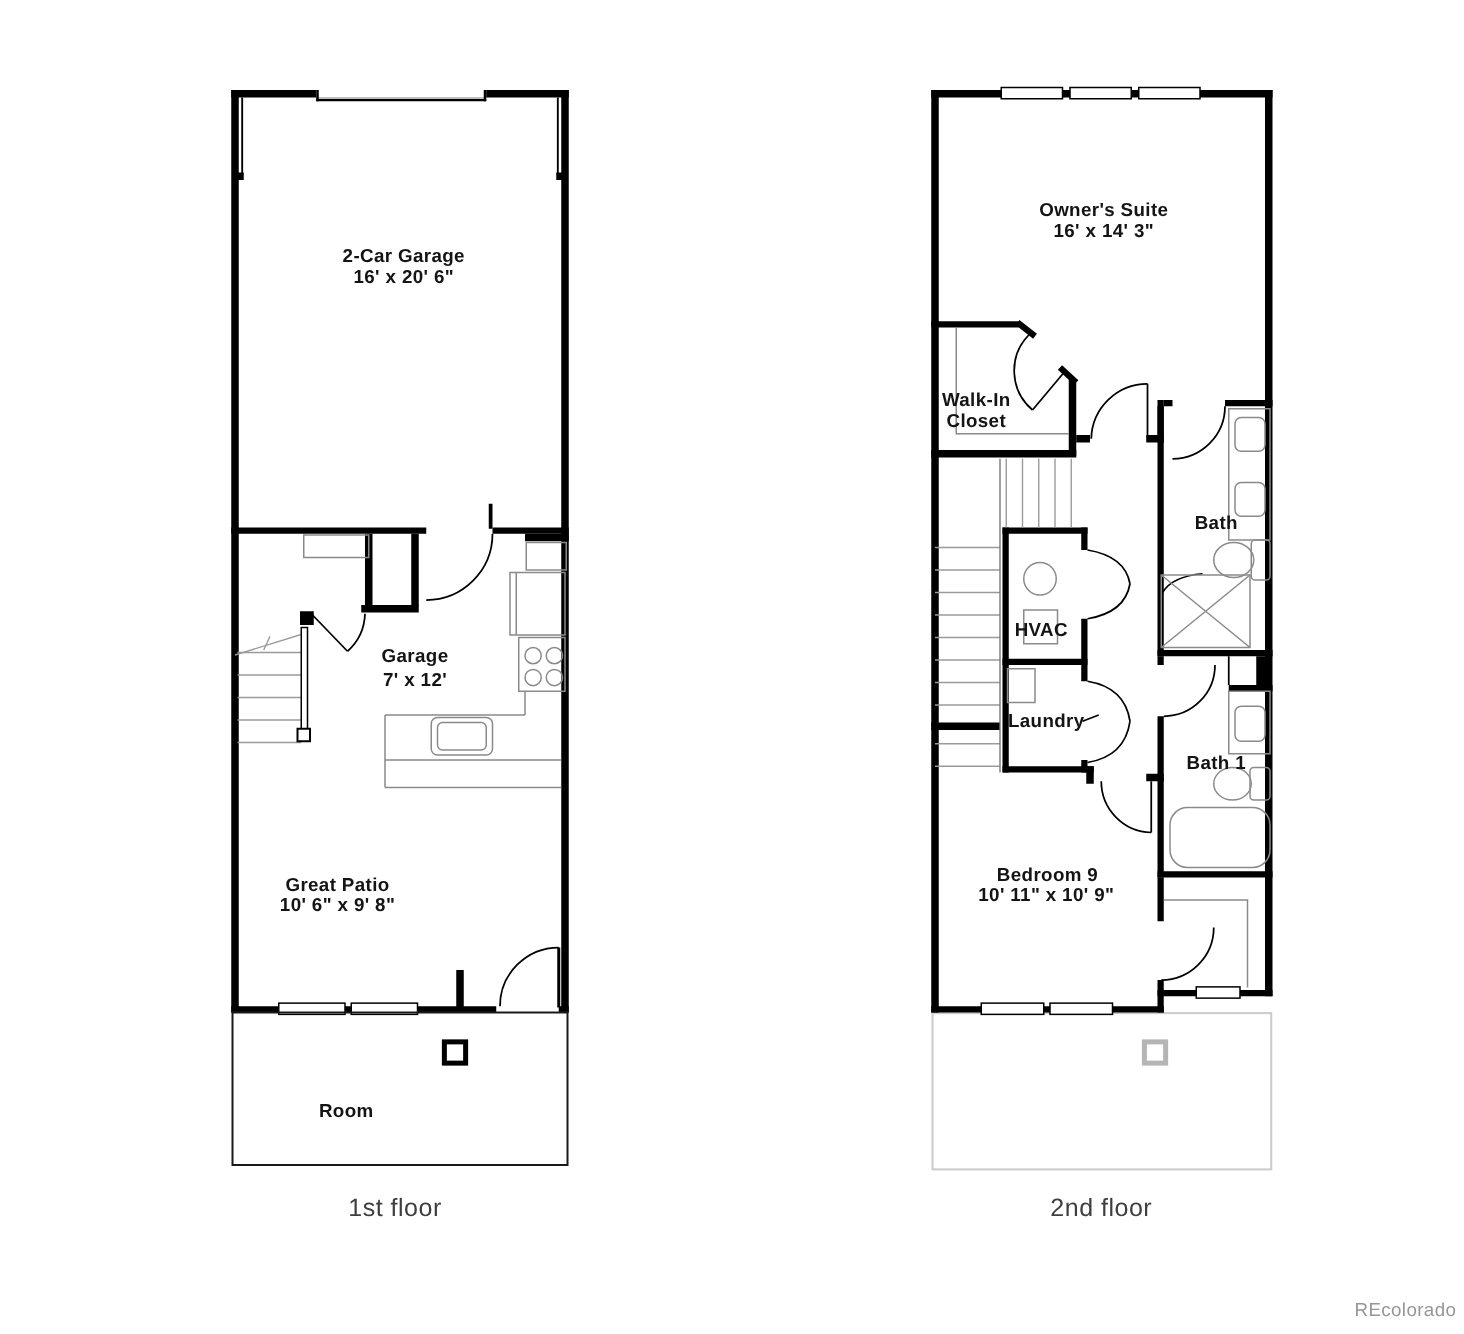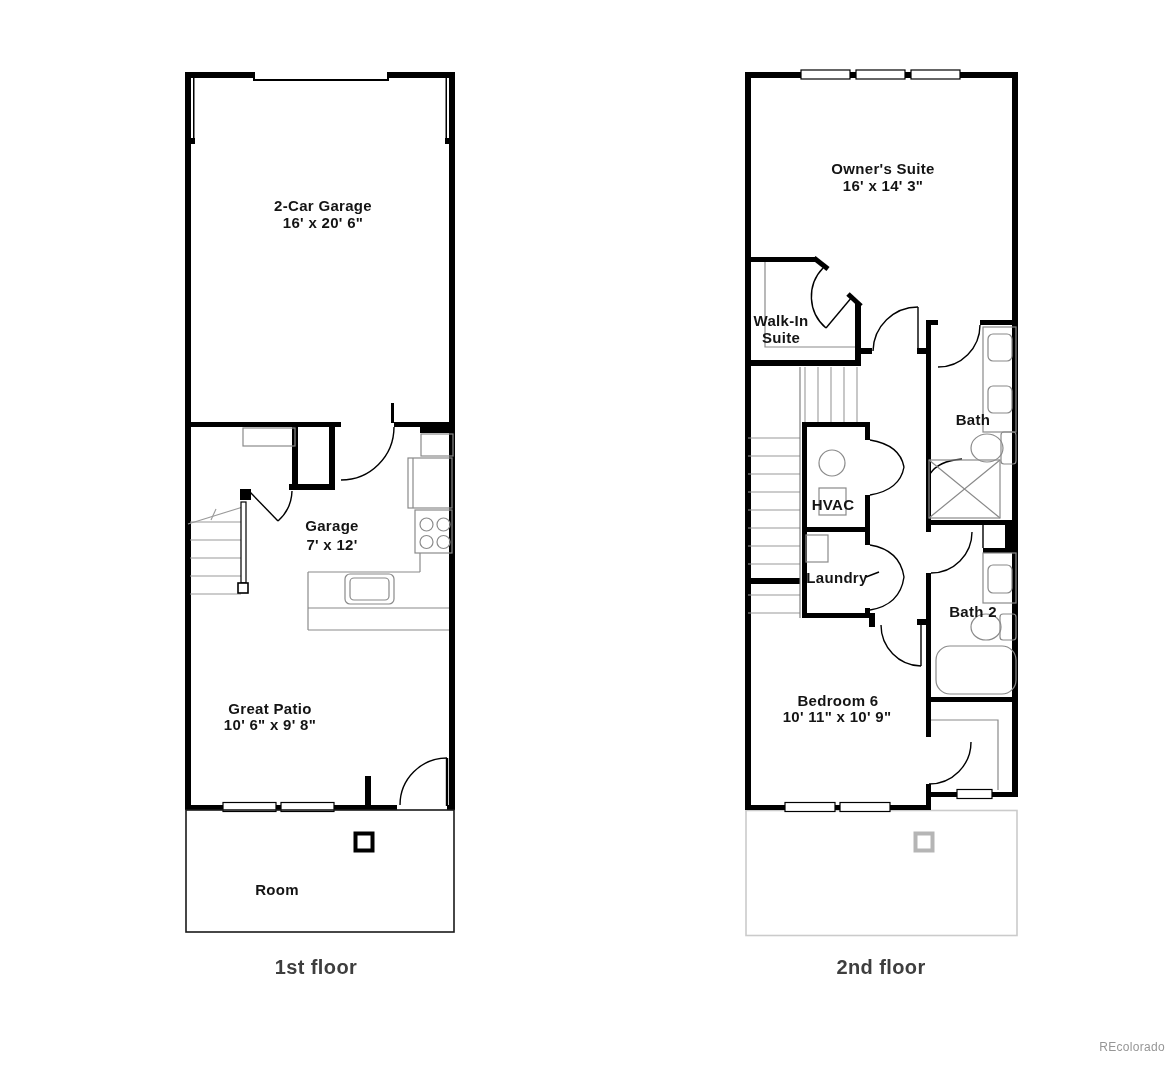--- a/index.html
+++ b/index.html
@@ -8,25 +8,25 @@
     font-family:"Liberation Sans","DejaVu Sans",sans-serif;
   }
   #plan-svg{position:absolute;left:0;top:0;}
   .room-label{
     position:absolute;transform:translate(-50%,-50%);
     color:#141414;font-size:15px;font-weight:600;letter-spacing:.3px;
     white-space:nowrap;text-align:right;line-height:17px;z-index:5;
   }
   .floor-caption{
     position:absolute;transform:translate(-50%,-50%);
-    color:#3e3e3e;font-size:20px;font-weight:700;letter-spacing:.4px;
+    color:#3e3e3e;font-size:20px;font-weight:400;letter-spacing:.4px;
     white-space:nowrap;z-index:5;
   }
   .watermark{
-    position:absolute;right:6px;top:1040px;color:#969696;font-size:12px;
+    position:absolute;right:6px;top:1040px;color:#969696;font-size:15px;
     font-weight:400;letter-spacing:.3px;white-space:nowrap;z-index:5;
   }
 </style>
 </head>
 <body>
 
 <div id="stage">
 
   <svg id="plan-svg" width="1171" height="1067" viewBox="0 0 1171 1067">
 
@@ -259,23 +259,23 @@
   <div class="room-label" style="left:332px;top:525px">Garage</div>
   <div class="room-label" style="left:332px;top:544px">7' x 12'</div>
   <div class="room-label" style="left:270px;top:708px">Great Patio</div>
   <div class="room-label" style="left:270px;top:724px">10' 6" x 9' 8"</div>
   <div class="room-label" style="left:277px;top:889px">Room</div>
   <div class="floor-caption" style="left:316px;top:967px">1st floor</div>
 
   <div class="room-label" style="left:883px;top:168px">Owner's Suite</div>
   <div class="room-label" style="left:883px;top:185px">16' x 14' 3"</div>
   <div class="room-label" style="left:781px;top:320px">Walk-In</div>
-  <div class="room-label" style="left:781px;top:337px">Suite</div>
+  <div class="room-label" style="left:781px;top:337px">Closet</div>
   <div class="room-label" style="left:973px;top:419px">Bath</div>
   <div class="room-label" style="left:833px;top:504px">HVAC</div>
   <div class="room-label" style="left:837px;top:577px">Laundry</div>
-  <div class="room-label" style="left:973px;top:611px">Bath 2</div>
-  <div class="room-label" style="left:838px;top:700px">Bedroom 6</div>
+  <div class="room-label" style="left:973px;top:611px">Bath 1</div>
+  <div class="room-label" style="left:838px;top:700px">Bedroom 9</div>
   <div class="room-label" style="left:837px;top:716px">10' 11" x 10' 9"</div>
   <div class="floor-caption" style="left:881px;top:967px">2nd floor</div>
 
   <div class="watermark">REcolorado</div>
 </div>
 
 </body></html>

